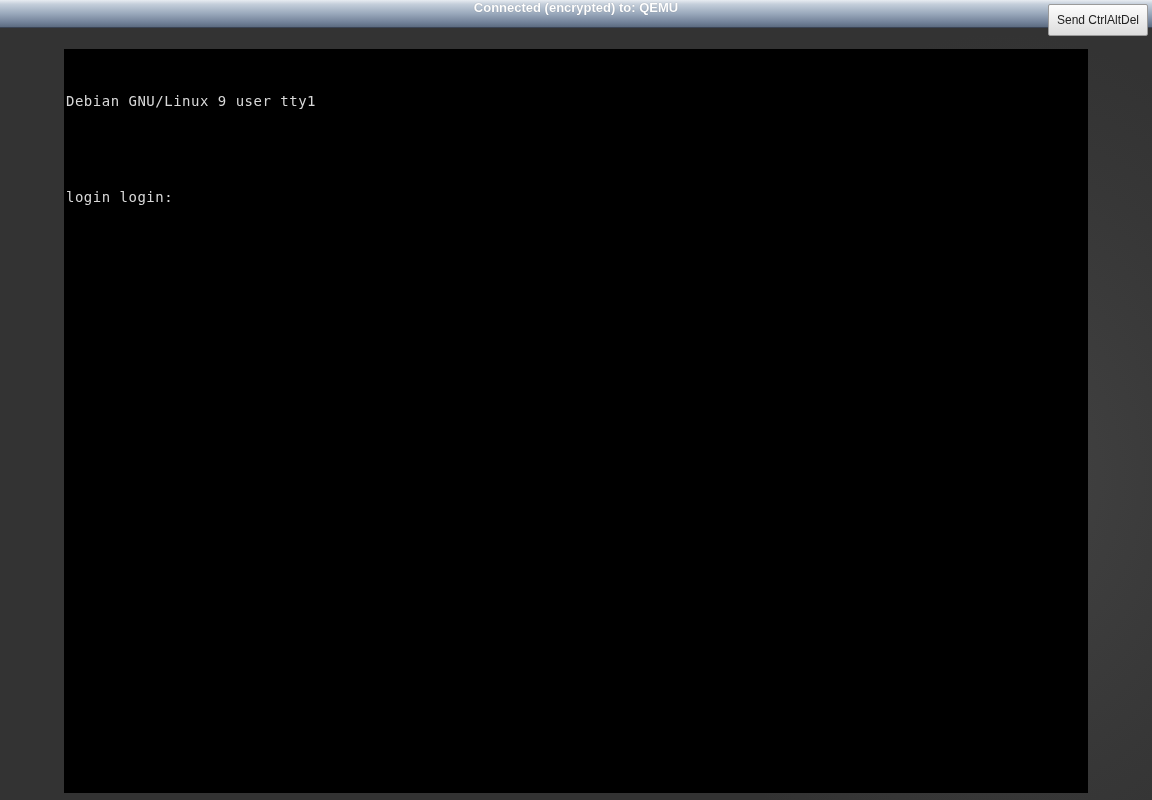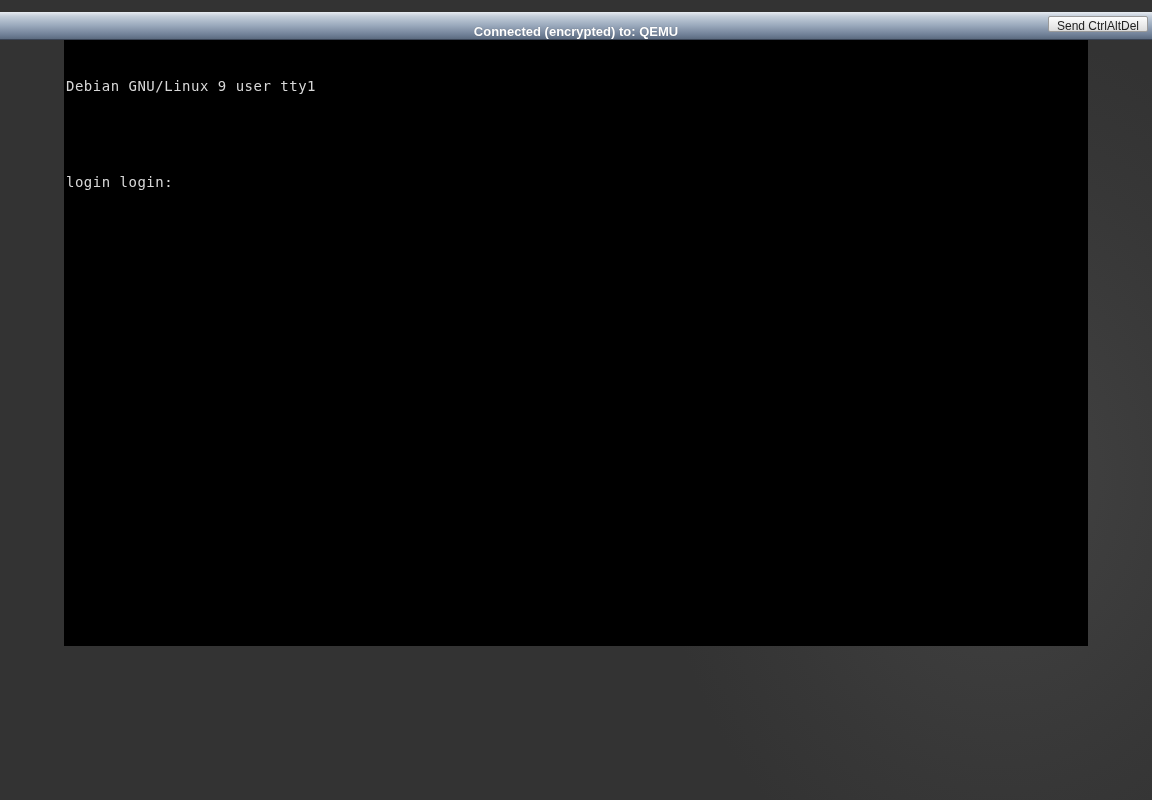--- a/index.html
+++ b/index.html
@@ -19,47 +19,47 @@
       top: 28px;
       right: -200px;
       width: 700px;
       height: 900px;
       border-radius: 50%;
       background: radial-gradient(ellipse at center, rgba(90,90,90,0.4) 0%, rgba(70,70,70,0.2) 50%, transparent 70%);
       z-index: 0;
     }
     .topbar {
       position: absolute;
-      top: 12px;
+      top: 0;
       left: 0;
       right: 0;
       height: 28px;
       background: linear-gradient(to bottom,
         #e8ecf1 0%,
         #c5cfdb 15%,
         #9aa9bc 50%,
         #6f7f96 85%,
         #5c6b80 100%);
       display: flex;
-      align-items: flex-end;
+      align-items: flex-start;
       justify-content: center;
       z-index: 10;
       border-bottom: 1px solid #3a4455;
     }
     .topbar-status {
       color: #ffffff;
       font-weight: bold;
       font-size: 13px;
       text-shadow: 0 0 1px rgba(0,0,0,0.3);
     }
     .topbar-button {
       position: absolute;
       right: 4px;
       top: 4px;
-      height: 16px;
+      height: 32px;
       padding: 0 8px;
       background: linear-gradient(to bottom, #fdfdfd 0%, #ededed 50%, #dcdcdc 100%);
       border: 1px solid #9a9a9a;
       border-radius: 2px;
       font-size: 12px;
       color: #222;
       cursor: pointer;
       line-height: 18px;
     }
     .console-wrap {
@@ -67,23 +67,23 @@
       top: 28px;
       left: 0;
       right: 0;
       bottom: 0;
       display: flex;
       justify-content: center;
       align-items: flex-start;
       z-index: 1;
     }
     .console {
-      margin-top: 6px;
+      margin-top: 21px;
       width: 1024px;
-      height: 612px;
+      height: 744px;
       background: #000000;
       color: #d8d8d8;
       font-family: "DejaVu Sans Mono", "Liberation Mono", monospace;
       font-size: 14px;
       line-height: 16px;
       padding: 12px 0 0 0;
       white-space: pre;
       overflow: hidden;
       position: relative;
     }

